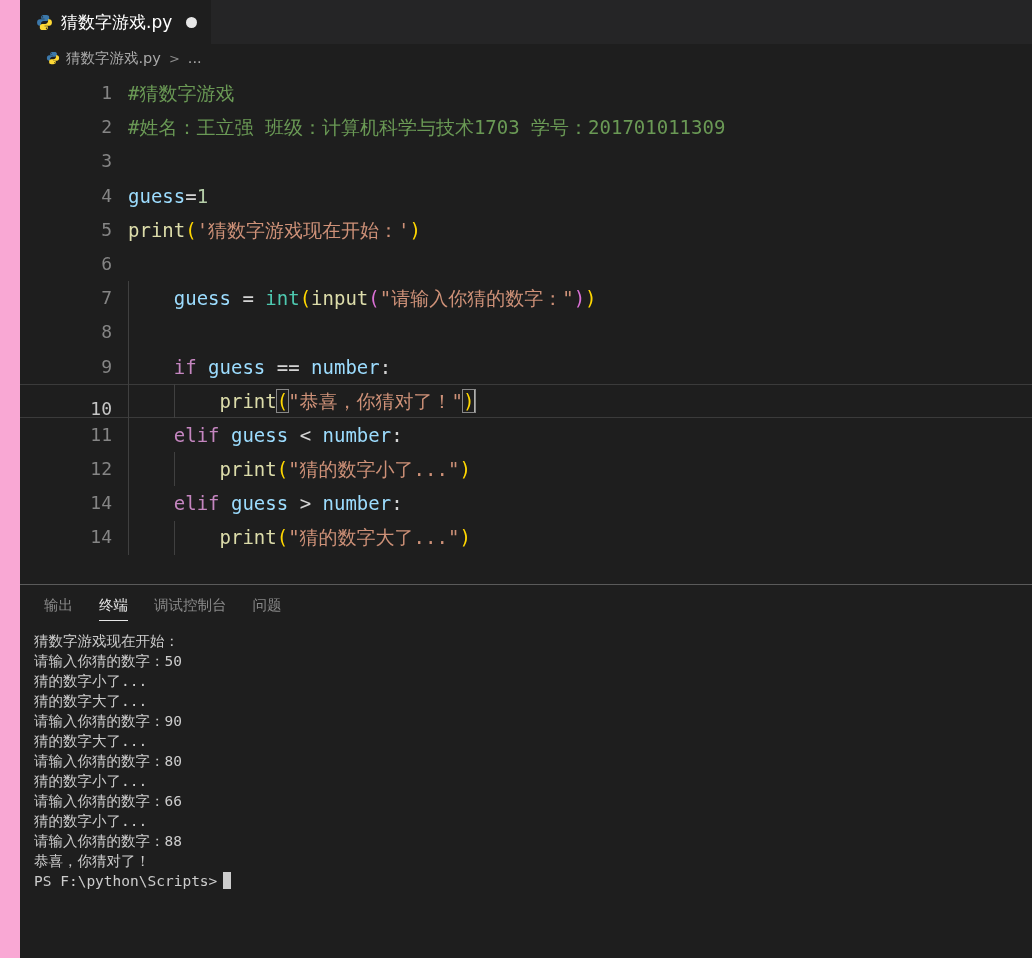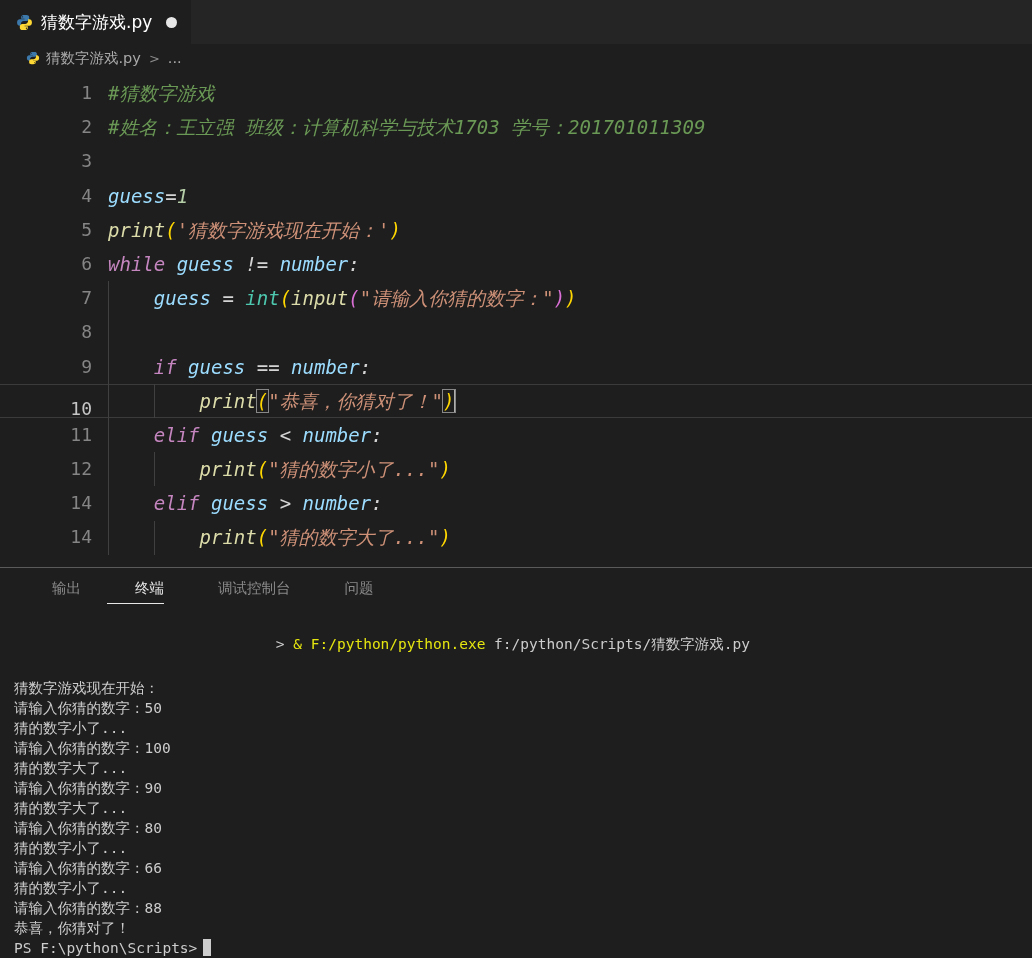--- a/index.html
+++ b/index.html
@@ -2,21 +2,21 @@
 <html><head>
 <meta charset="utf-8">
 <style>
   * { box-sizing: border-box; margin: 0; padding: 0; }
   html, body {
     width: 1032px; height: 958px;
     background: #1e1e1e;
     font-family: "DejaVu Sans", sans-serif;
     overflow: hidden;
   }
-  .app { width: 1032px; height: 958px; display: flex; flex-direction: column; background: #c2410c; }
+  .app { width: 1032px; height: 958px; display: flex; flex-direction: column; background: #f9a8d4; padding-left: 20px; }
 
   
   .tabbar { height: 44px; background: #252526; display: flex; align-items: stretch; flex: 0 0 44px; }
   .tab {
     display: flex; align-items: center; gap: 8px;
     padding: 0 14px 0 16px; background: #1e1e1e;
     min-width: 175px; position: relative;
   }
   .tab-title { color: #ffffff; font-size: 17px; font-family: "DejaVu Sans", sans-serif; white-space: nowrap; }
   .dirty-dot { width: 11px; height: 11px; border-radius: 50%; background: #e7e7e7; margin-left: 6px; }
@@ -49,21 +49,21 @@
     border-top: 1px solid #3b3b3b; border-bottom: 1px solid #3b3b3b;
     pointer-events: none;
   }
   .lnum {
     width: 92px; flex: 0 0 92px; text-align: right;
     color: #858585; font-size: 18px;
     font-family: "DejaVu Sans Mono", monospace;
     padding-right: 0;
   }
   .line.active .lnum { color: #c6c6c6; margin-top: 16px; }
-  .ltext { padding-left: 16px; position: relative; z-index: 2; font-style: italic; }
+  .ltext { padding-left: 16px; position: relative; z-index: 2; }
 
   
   .guides { position: absolute; left: 0; top: 4px; right: 0; bottom: 0; pointer-events: none; z-index: 1; }
   .guide { position: absolute; width: 1px; background: #404040; }
 
   
   .t-comment { color: #6a9955; }
   .t-var     { color: #9cdcfe; }
   .t-num     { color: #b5cea8; }
   .t-fn      { color: #dcdcaa; }
@@ -79,21 +79,21 @@
   .cursor-caret {
     display: inline-block; width: 2px; height: 24px;
     background: #aeafad; vertical-align: -5px; margin-left: -1px;
   }
 
   
   .panel-divider { height: 1px; flex: 0 0 1px; background: #5a5a5a; }
   .panel { flex: 0 0 373px; background: #1e1e1e; display: flex; flex-direction: column; }
   .panel-tabs { height: 40px; flex: 0 0 40px; display: flex; align-items: center; padding-left: 24px; gap: 26px; }
   .ptab { position: relative; height: 40px; display: flex; align-items: center; }
-  .ptab span { color: #8a8a8a; font-size: 14.5px; margin-left: 28px; }
+  .ptab span { color: #8a8a8a; font-size: 14.5px; }
   .ptab.active span { color: #e7e7e7; }
   .ptab.active::after {
     content: ""; position: absolute; left: 0; right: 0; bottom: 4px;
     height: 1.5px; background: #e7e7e7;
   }
   .terminal {
     flex: 1 1 auto; padding: 6px 0 0 14px;
     font-family: "DejaVu Sans Mono", monospace;
     font-size: 14.5px; line-height: 20px;
     color: #cccccc; overflow: hidden;
@@ -142,21 +142,21 @@
         <div class="guide" style="left: 153.68px; top: 307.8px; height: 34.2px;"></div>
         <div class="guide" style="left: 153.68px; top: 376.2px; height: 34.2px;"></div>
         <div class="guide" style="left: 153.68px; top: 444.6px; height: 34.2px;"></div>
       </div>
     <div class="code-area" id="code-area">
         <div class="line"><span class="lnum">1</span><span class="ltext"><span class="t-comment">#猜数字游戏</span></span></div>
         <div class="line"><span class="lnum">2</span><span class="ltext"><span class="t-comment">#姓名：王立强 班级：计算机科学与技术1703 学号：201701011309</span></span></div>
         <div class="line"><span class="lnum">3</span></div>
         <div class="line"><span class="lnum">4</span><span class="ltext"><span class="t-var">guess</span><span class="t-op">=</span><span class="t-num">1</span></span></div>
         <div class="line"><span class="lnum">5</span><span class="ltext"><span class="t-fn">print</span><span class="t-paren">(</span><span class="t-str">'猜数字游戏现在开始：'</span><span class="t-paren">)</span></span></div>
-        <div class="line"><span class="lnum">6</span><span class="ltext"><span class="t-ctrl">while</span><span class="t-plain"> </span><span class="t-var">guess</span><span class="t-op"> != </span><span class="t-var">number</span><span class="t-plain">:</span></span></div>
+        <div class="line"><span class="lnum">6</span></div>
         <div class="line"><span class="lnum">7</span><span class="ltext"><span class="t-plain">    </span><span class="t-var">guess</span><span class="t-op"> = </span><span class="t-type">int</span><span class="t-paren">(</span><span class="t-fn">input</span><span class="t-paren2">(</span><span class="t-str">"请输入你猜的数字："</span><span class="t-paren2">)</span><span class="t-paren">)</span></span></div>
         <div class="line"><span class="lnum">8</span><span class="ltext"></span></div>
         <div class="line"><span class="lnum">9</span><span class="ltext"><span class="t-plain">    </span><span class="t-ctrl">if</span><span class="t-plain"> </span><span class="t-var">guess</span><span class="t-op"> == </span><span class="t-var">number</span><span class="t-plain">:</span></span></div>
         <div class="line active"><span class="lnum">10</span><span class="ltext"><span class="t-plain">        </span><span class="t-fn">print</span><span class="t-paren bracket-match">(</span><span class="t-str">"恭喜，你猜对了！"</span><span class="t-paren bracket-match">)</span><span class="cursor-caret"></span></span></div>
         <div class="line"><span class="lnum">11</span><span class="ltext"><span class="t-plain">    </span><span class="t-ctrl">elif</span><span class="t-plain"> </span><span class="t-var">guess</span><span class="t-op"> &lt; </span><span class="t-var">number</span><span class="t-plain">:</span></span></div>
         <div class="line"><span class="lnum">12</span><span class="ltext"><span class="t-plain">        </span><span class="t-fn">print</span><span class="t-paren">(</span><span class="t-str">"猜的数字小了..."</span><span class="t-paren">)</span></span></div>
         <div class="line"><span class="lnum">14</span><span class="ltext"><span class="t-plain">    </span><span class="t-ctrl">elif</span><span class="t-plain"> </span><span class="t-var">guess</span><span class="t-op"> &gt; </span><span class="t-var">number</span><span class="t-plain">:</span></span></div>
         <div class="line"><span class="lnum">14</span><span class="ltext"><span class="t-plain">        </span><span class="t-fn">print</span><span class="t-paren">(</span><span class="t-str">"猜的数字大了..."</span><span class="t-paren">)</span></span></div>
       </div>
   </div>
@@ -172,28 +172,24 @@
           <span>终端</span>
         </div>
         <div class="ptab">
           <span>调试控制台</span>
         </div>
         <div class="ptab">
           <span>问题</span>
         </div>
       </div>
     <div class="terminal">
-      <div class="cmd-line">
-        <span class="c-prompt">&gt; </span><span class="c-amp">&amp; </span><span class="c-path1">F:/python/python.exe</span><span class="c-path2"> f:/python/Scripts/猜数字游戏.py</span>
-      </div>
       <div id="term-output">
           <div class="term-line">猜数字游戏现在开始：</div>
           <div class="term-line">请输入你猜的数字：50</div>
           <div class="term-line">猜的数字小了...</div>
-          <div class="term-line">请输入你猜的数字：100</div>
           <div class="term-line">猜的数字大了...</div>
           <div class="term-line">请输入你猜的数字：90</div>
           <div class="term-line">猜的数字大了...</div>
           <div class="term-line">请输入你猜的数字：80</div>
           <div class="term-line">猜的数字小了...</div>
           <div class="term-line">请输入你猜的数字：66</div>
           <div class="term-line">猜的数字小了...</div>
           <div class="term-line">请输入你猜的数字：88</div>
           <div class="term-line">恭喜，你猜对了！</div>
         </div>

